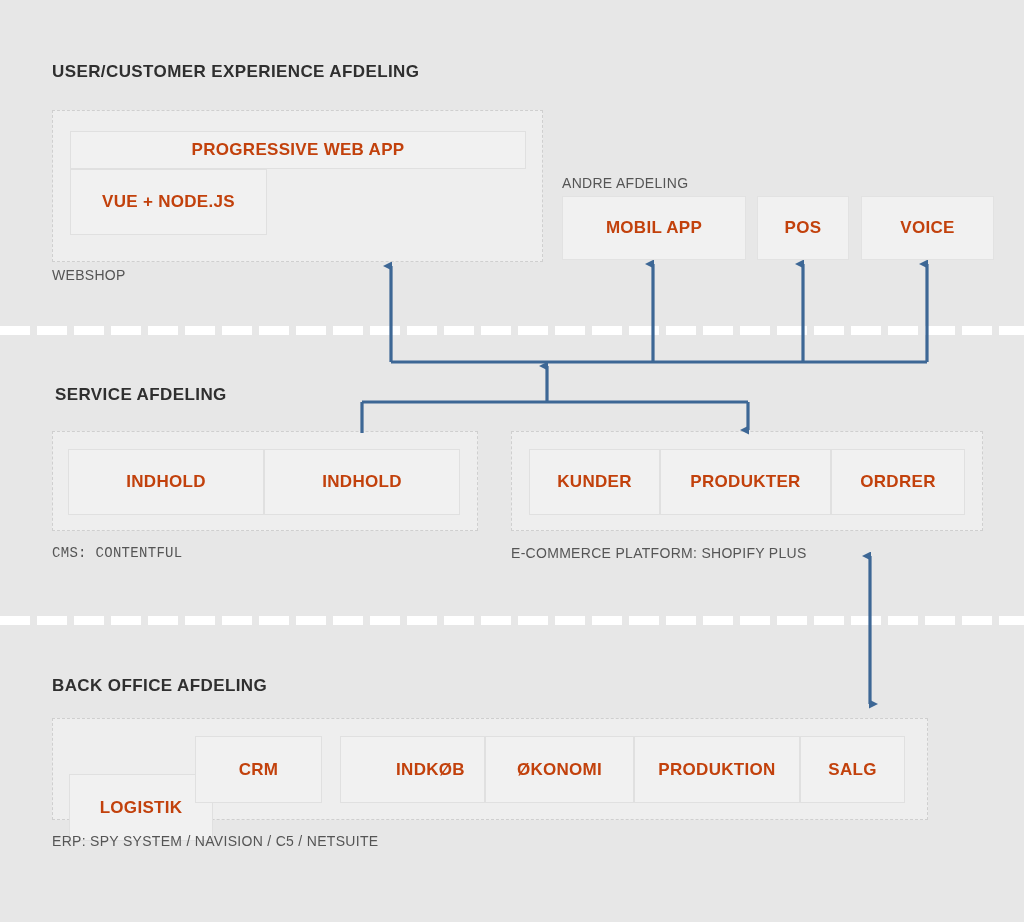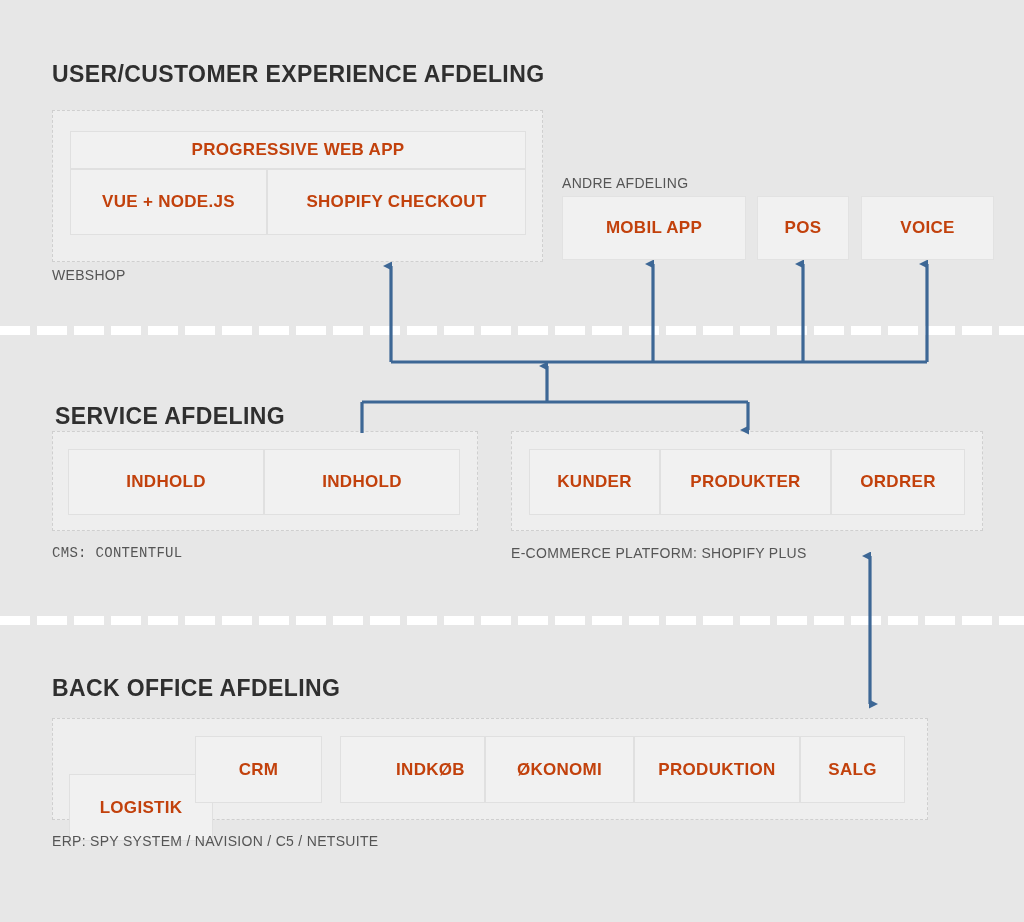--- a/index.html
+++ b/index.html
@@ -18,21 +18,21 @@
   #stage {
     position: absolute;
     inset: 0;
     width: 1024px;
     height: 922px;
   }
 
   
   .section-title {
     position: absolute;
-    font-size: 23px;
+    font-size: 17px;
     font-weight: 700;
     letter-spacing: 0.4px;
     color: #2f2f2f;
     white-space: nowrap;
     line-height: 1;
   }
 
   
   .group-box {
     position: absolute;
@@ -106,33 +106,32 @@
   <div class="lane-divider" style="top:616px;"></div>
 
   <div class="section-title" style="left:52px; top:63px;">USER/CUSTOMER EXPERIENCE AFDELING</div>
 
   <div class="group-box" style="left:52px; top:110px; width:491px; height:152px;"></div>
 
   <div class="tile" style="left:70px; top:131px; width:456px; height:38px;">PROGRESSIVE WEB APP</div>
 
   <div class="tile" style="left:70px; top:169px; width:197px; height:66px;">VUE + NODE.JS</div>
 
-  <div class="tile" style="left:267px; top:169px; width:259px; height:66px;">SHOPIFY CHECKOUT</div>
 
   <div class="caption" style="left:52px; top:268px;">WEBSHOP</div>
 
   <div class="caption" style="left:562px; top:176px;">ANDRE AFDELING</div>
 
   <div class="tile standalone" style="left:562px; top:196px; width:184px; height:64px;">MOBIL APP</div>
 
   <div class="tile standalone" style="left:757px; top:196px; width:92px; height:64px;">POS</div>
 
   <div class="tile standalone" style="left:861px; top:196px; width:133px; height:64px;">VOICE</div>
 
-  <div class="section-title" style="left:55px; top:386px;margin-top:19px;">SERVICE AFDELING</div>
+  <div class="section-title" style="left:55px; top:386px;">SERVICE AFDELING</div>
 
   <div class="group-box" style="left:52px; top:431px; width:426px; height:100px;"></div>
 
   <div class="tile" style="left:68px; top:449px; width:196px; height:66px;">INDHOLD</div>
 
   <div class="tile" style="left:264px; top:449px; width:196px; height:66px;">INDHOLD</div>
 
   <div class="caption" style="left:52px; top:546px;font-family:Liberation Mono, monospace;">CMS: CONTENTFUL</div>
 
   <div class="group-box" style="left:511px; top:431px; width:472px; height:100px;"></div>

